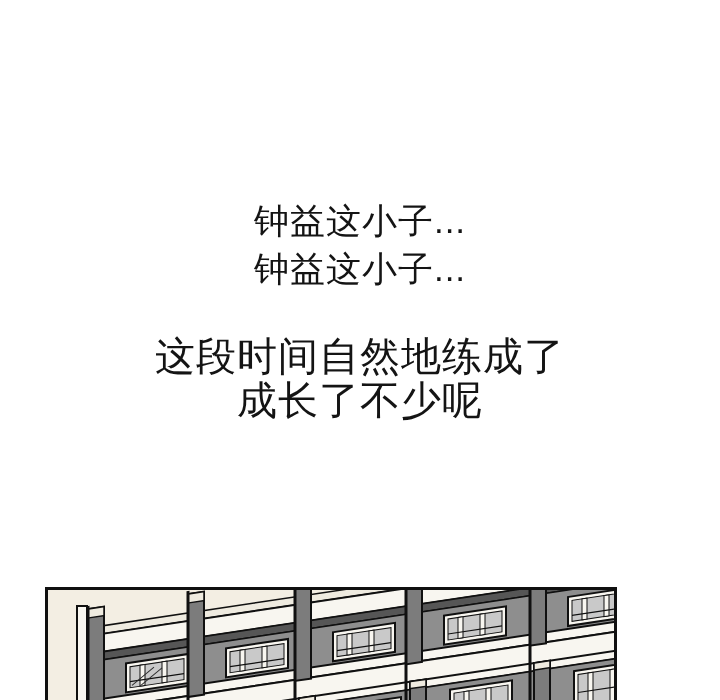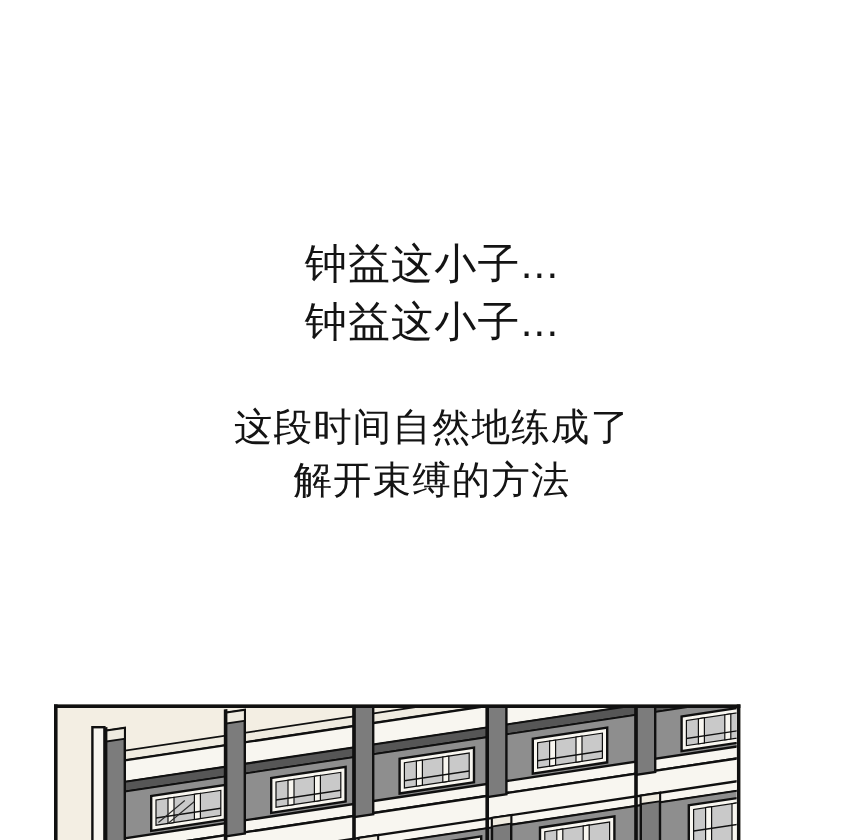--- a/index.html
+++ b/index.html
@@ -6,21 +6,21 @@
   .page{
     position:relative;width:720px;height:700px;
     background:var(--page_bg,#ffffff);overflow:hidden;
     font-family:"Liberation Sans","DejaVu Sans",sans-serif;
   }
   .narration{
     position:absolute;left:0;width:720px;text-align:center;
     color:var(--text,#141414);font-weight:400;letter-spacing:1px;
   }
   .narration-block-1{top:197px;font-size:35px;line-height:48px;}
-  .narration-block-2{top:334px;font-size:32px;line-height:44px;}
+  .narration-block-2{top:334px;font-size:40px;line-height:44px;}
   .panel{
     position:absolute;left:45px;top:587px;width:572px;height:113px;
     box-sizing:border-box;border:3px solid var(--outline,#101010);border-bottom:none;
     background:var(--panel_bg,#f3eee3);overflow:hidden;
   }
   .panel svg{display:block;width:566px;height:110px;}
   .ol{stroke:var(--outline,#101010);}
   .c-cream{fill:var(--panel_bg,#f3eee3);}
   .c-wall{fill:var(--wall_white,#f8f6f0);}
   .c-cap{fill:var(--cap_white,#efebe0);}
@@ -34,21 +34,21 @@
 
 <div class="page">
 
   <div class="narration narration-block-1">
     <div>钟益这小子...</div>
     <div>钟益这小子...</div>
   </div>
 
   <div class="narration narration-block-2">
     <div>这段时间自然地练成了</div>
-    <div>解开束缚的方法</div>
+    <div>成长了不少呢</div>
   </div>
 
   <div class="panel">
     <svg viewBox="0 0 566 110" preserveAspectRatio="none">
       <defs>
 
         <g id="fin1">
           <rect x="0" y="25" width="16" height="103" class="c-fin ol" stroke-width="2"></rect>
           <rect x="0" y="25" width="16" height="9" class="c-cap ol" stroke-width="1.5"></rect>
         </g>

